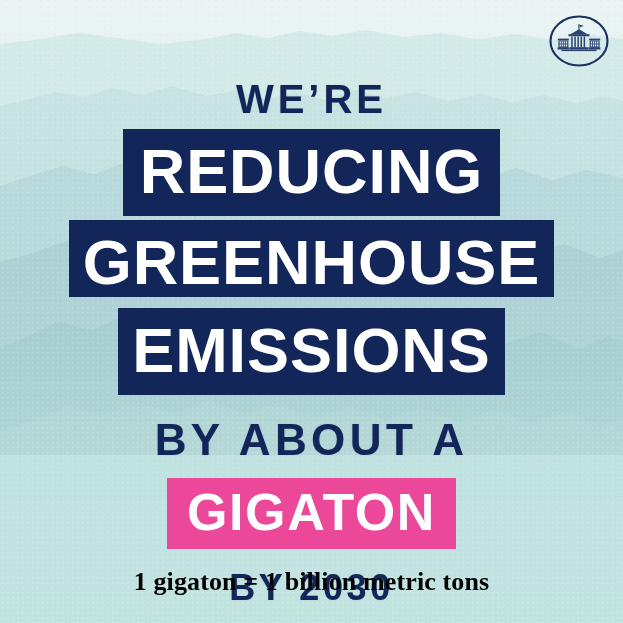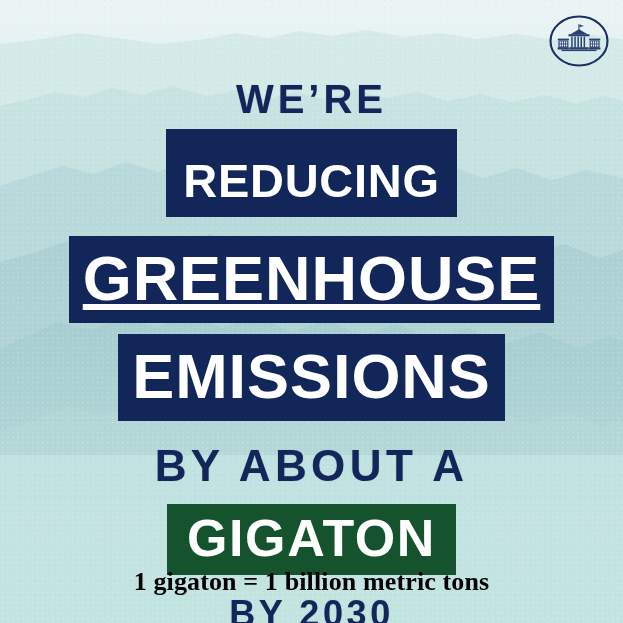--- a/index.html
+++ b/index.html
@@ -78,25 +78,25 @@
     color:#12265a;
     text-shadow:0 0 1px rgba(18,38,90,.25);
   }
 
   
   .block{
     color:#ffffff;
     background:#12265a;
     display:inline-block;
   }
-  .block.green{ background:#14532d; }
+  .block.green{ background:#ec4899; }
 
   .l-were   { font-size:40px; letter-spacing:.10em; margin-top:79px; }
-  .l-reduce { font-size:47px; letter-spacing:.015em; padding:28px 17px 13px; margin-top:10px; }
-  .l-green  { font-size:63px; letter-spacing:.015em; padding:11px 14px 13px; margin-top:19px;text-decoration:underline; }
+  .l-reduce { font-size:63px; letter-spacing:.015em; padding:11px 17px 13px; margin-top:10px; }
+  .l-green  { font-size:63px; letter-spacing:.015em; padding:11px 14px 3px; margin-top:4px; }
   .l-emiss  { font-size:63px; letter-spacing:.015em; padding:11px 14px 13px; margin-top:11px; }
   .l-about  { font-size:44px; letter-spacing:.10em; margin-top:23px; }
   .l-giga   { font-size:52px; letter-spacing:.03em; padding:8px 20px 11px; margin-top:16px; }
   .l-2030   { font-size:36px; letter-spacing:.10em; margin-top:21px; }
 
   .footnote{
     position:absolute;
     left:0; right:0;
     top:567px;
     text-align:center;

